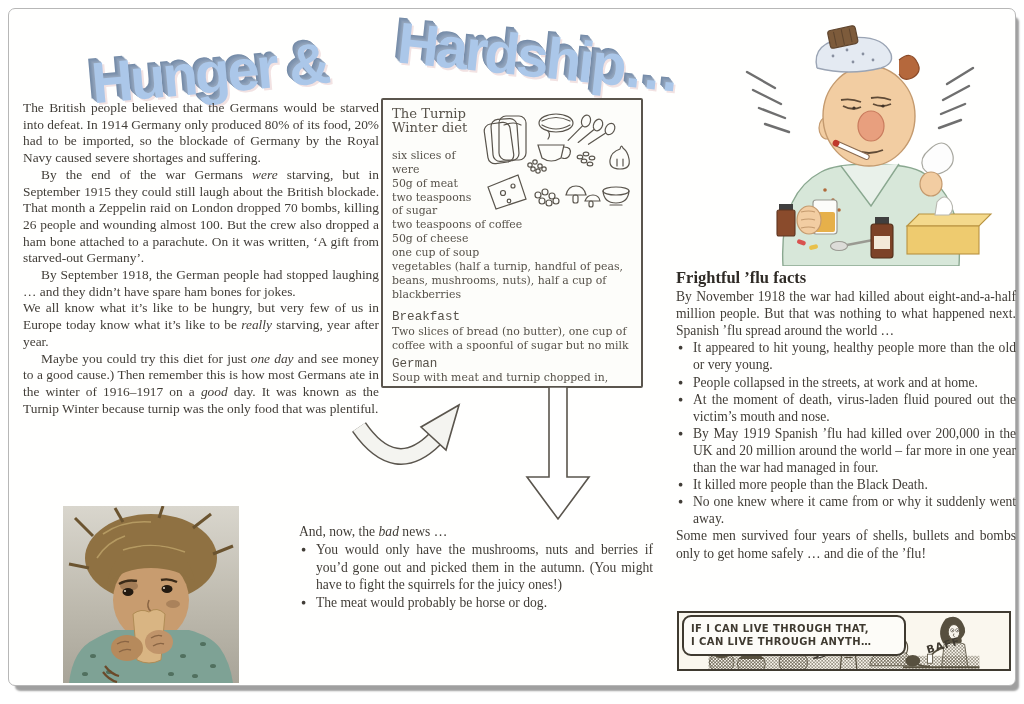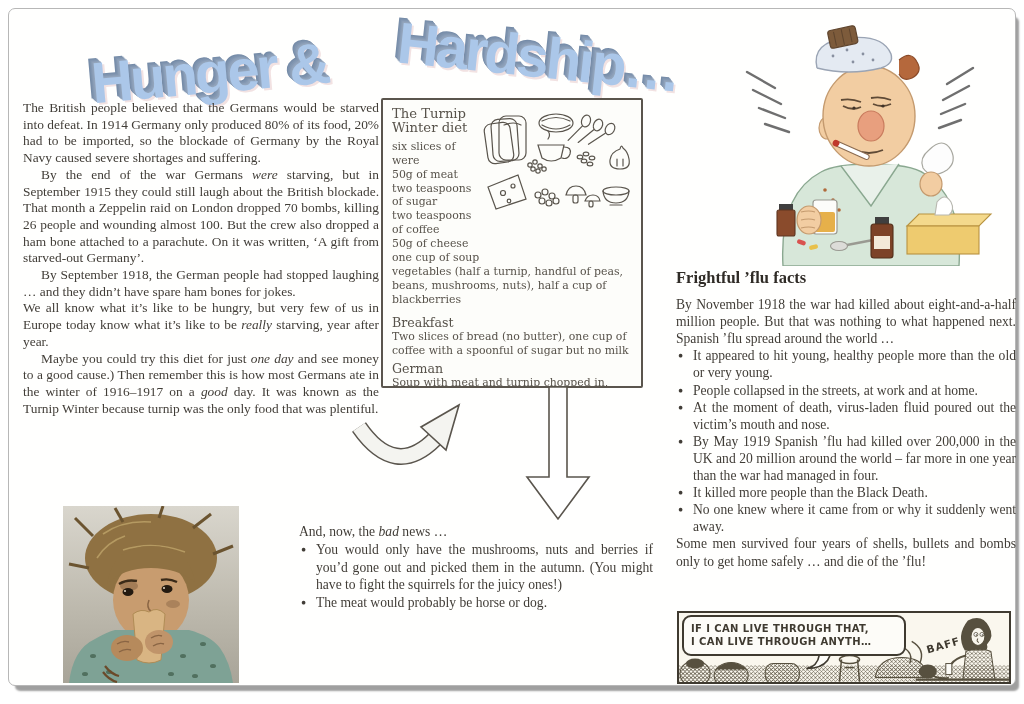--- a/index.html
+++ b/index.html
@@ -19,47 +19,47 @@
   
   .col-left{position:absolute;left:14px;top:91px;width:356px;font-size:13.4px;
             line-height:16.7px;text-align:justify;}
   .col-left h3,.col-right h3{font-size:14.6px;font-weight:bold;margin:0 0 2px 0;text-align:left;color:#2f2b26;}
   .col-left p,.col-right p,.badnews p{margin:0;}
   .ind{text-indent:18px;}
   .sec-gap{margin-top:12px;}
 
   .col-right{position:absolute;left:667px;top:260px;width:340px;font-size:13.6px;
              line-height:17.1px;text-align:justify;}
-  .col-right h3{font-size:16.5px;margin-bottom:10px;}
+  .col-right h3{font-size:16.5px;margin-bottom:2px;}
   ul.facts,ul.bad{list-style:none;margin:0;padding:0;}
   ul.facts li,ul.bad li{position:relative;padding-left:17px;margin:0;}
   ul.facts li::before,ul.bad li::before{content:"●";position:absolute;left:2px;top:0;font-size:8.5px;color:#413d37;}
 
   
   .diet{position:absolute;left:372px;top:89px;width:262px;height:290px;box-sizing:border-box;
         border:2px solid #5a554d;border-radius:2px;background:#fdfdfa;padding:7px 9px;
         font-family:"DejaVu Serif",serif;color:#57524a;font-size:10.9px;line-height:13.9px;
         text-align:left;overflow:hidden;}
-  .diet .dtitle{font-size:13.2px;margin-bottom:5px;}
+  .diet .dtitle{font-size:13.2px;margin-bottom:14px;}
   .diet .illo{float:right;width:150px;height:104px;margin:2px 0 2px 4px;}
-  .diet .mealname{font-size:12.6px;margin-top:5px;}
+  .diet .mealname{font-size:12.6px;margin-top:5px;font-family:Liberation Mono, monospace;}
   .diet .bk{margin-top:9px;}
 
   
   .badnews{position:absolute;left:290px;top:514px;width:354px;font-size:13.6px;line-height:17.8px;text-align:justify;}
 
   
   .arrow{position:absolute;}
 
   
   .photo{position:absolute;left:54px;top:497px;width:176px;height:177px;}
   .sickman{position:absolute;left:712px;top:5px;width:280px;height:252px;}
 
   
-  .cartoon{position:absolute;left:668px;top:602px;width:334px;height:73px;box-sizing:border-box;
+  .cartoon{position:absolute;left:668px;top:602px;width:334px;height:60px;box-sizing:border-box;
            border:2.5px solid #3f3a30;background:#faf7ee;}
   .bubble{position:absolute;left:3px;top:2px;width:224px;height:41px;box-sizing:border-box;
           border:2px solid #3f3a30;border-radius:9px;background:#fdfcf8;
           font-family:"DejaVu Sans",sans-serif;font-weight:bold;font-size:10px;line-height:12.5px;
           letter-spacing:.4px;color:#3f3a30;padding:6px 4px 0 7px;white-space:nowrap;}
   .sfx{position:absolute;left:247px;top:26px;font-family:"DejaVu Sans",sans-serif;font-weight:bold;
        font-size:10.5px;color:#3f3a30;transform:rotate(-16deg);letter-spacing:1px;}
   .cfig{position:absolute;left:0;top:0;width:100%;height:100%;}
 </style>
 </head>

